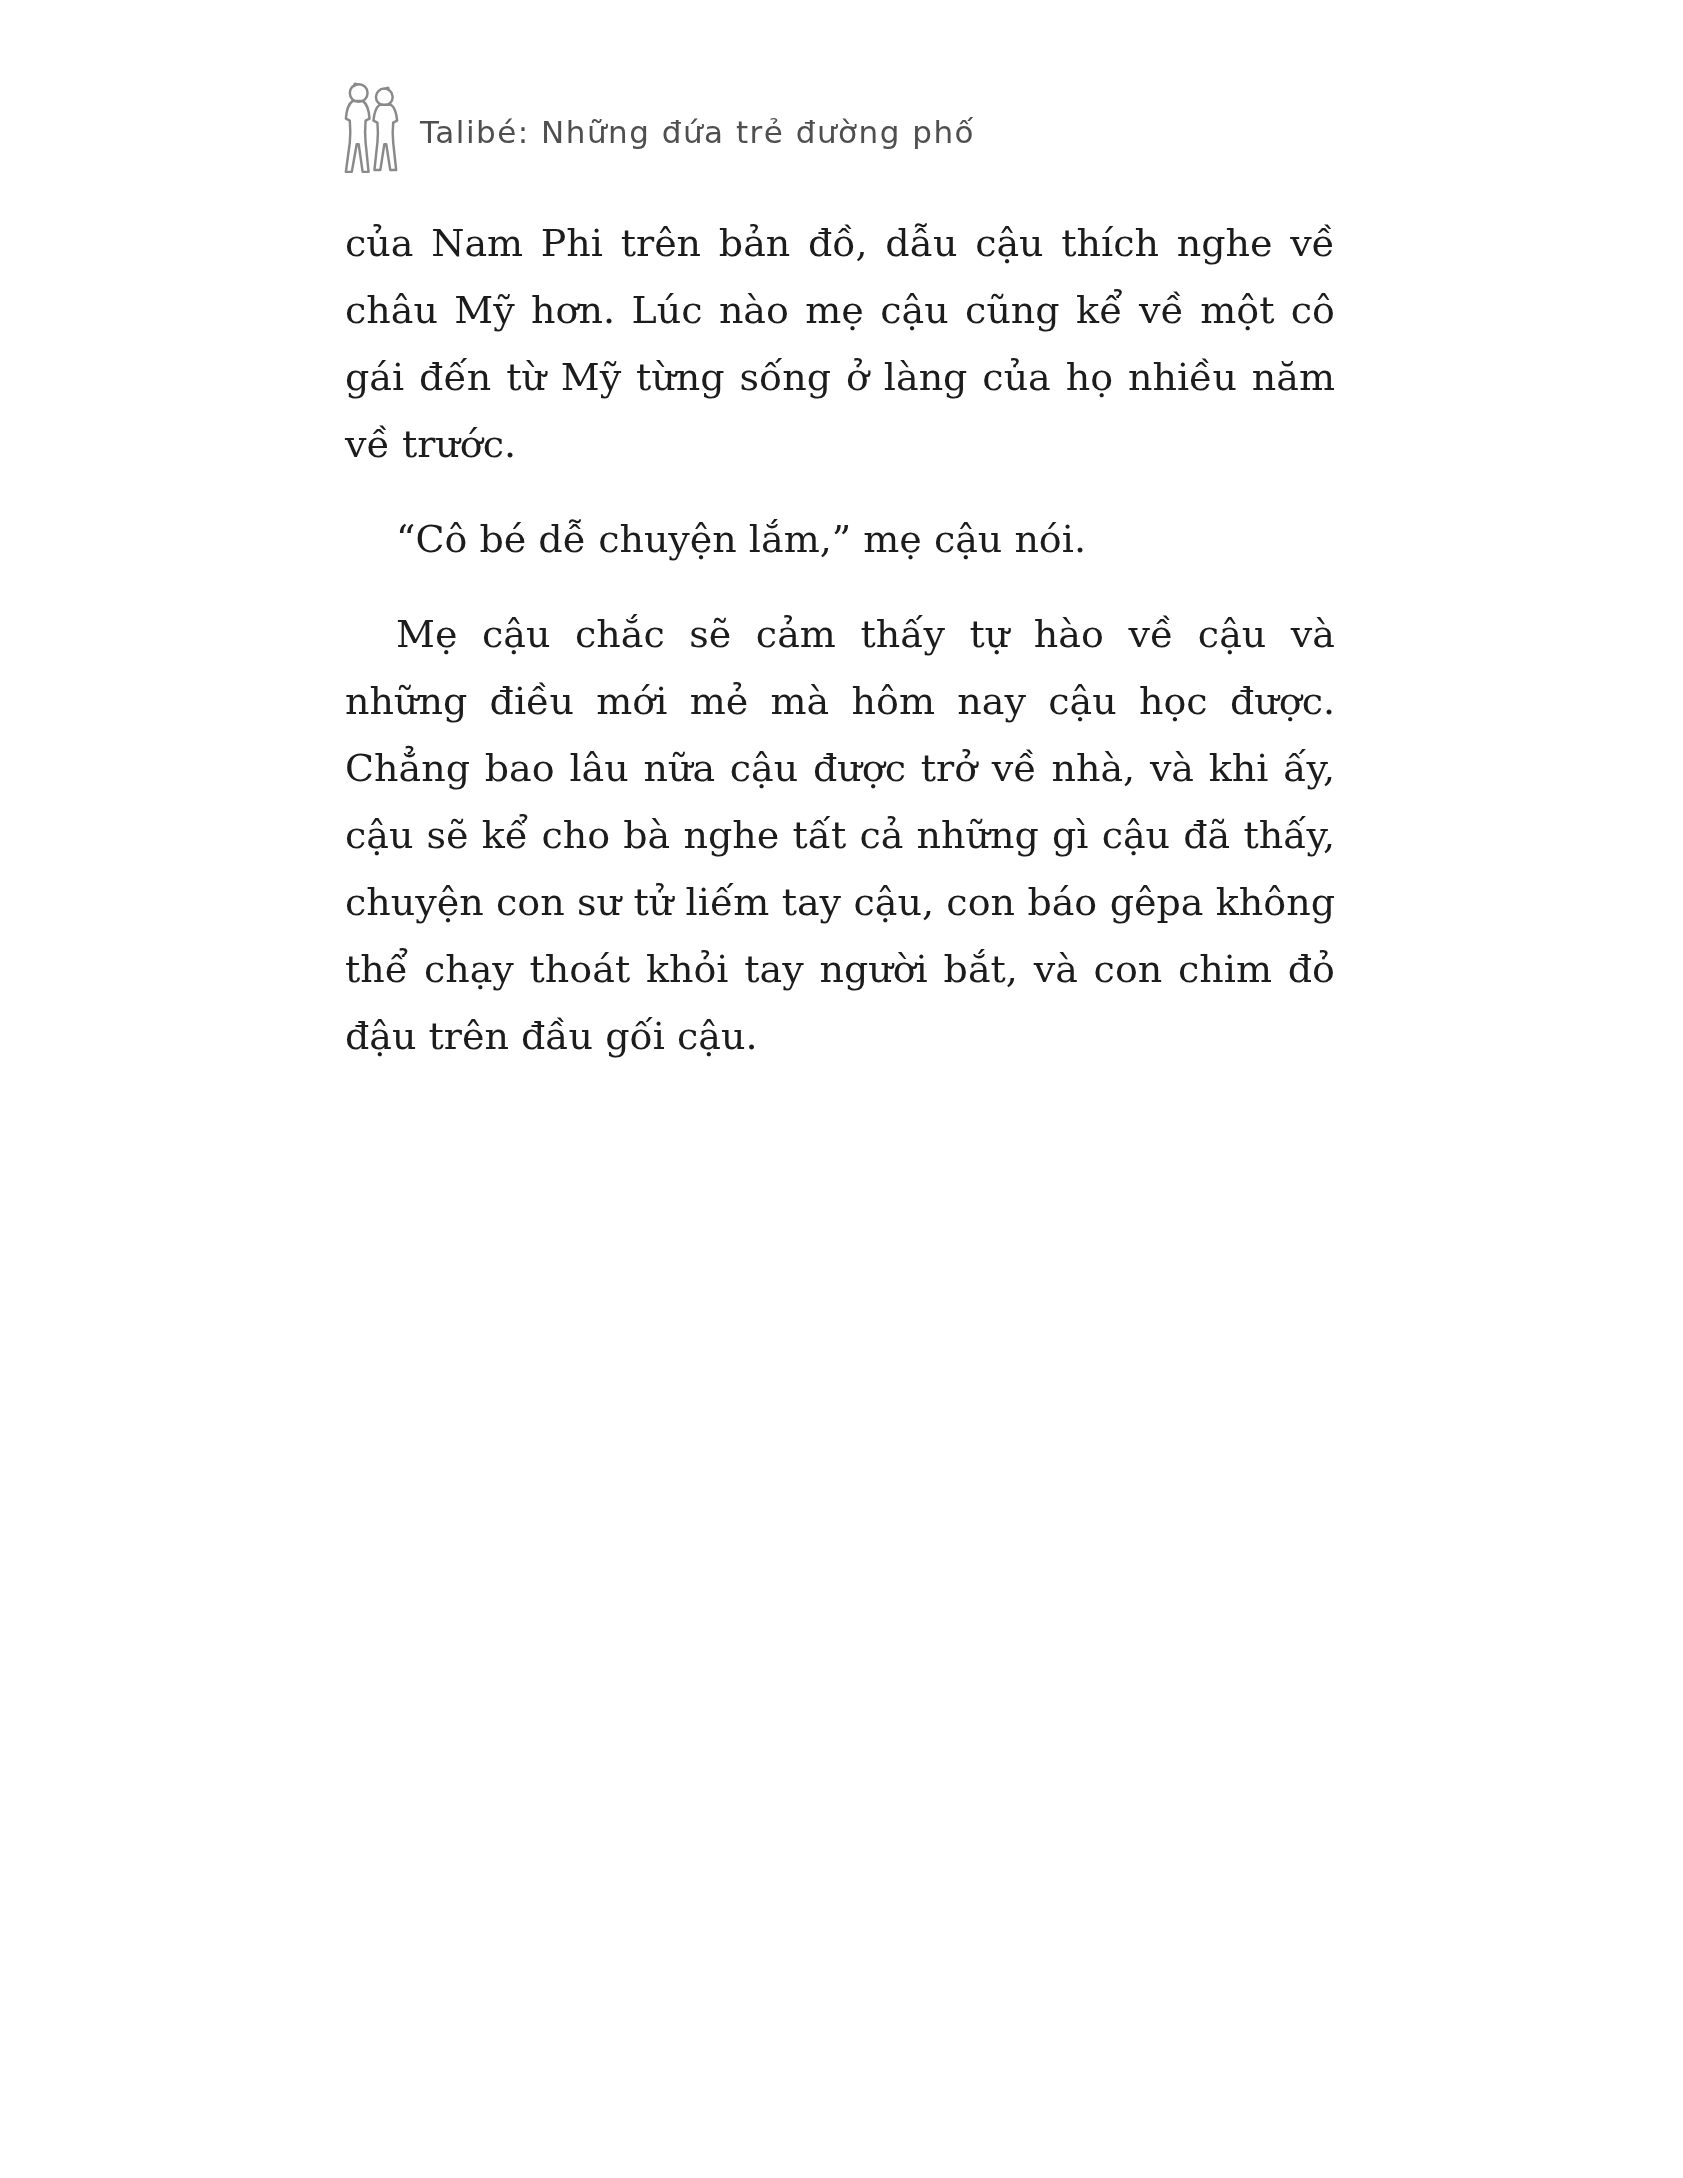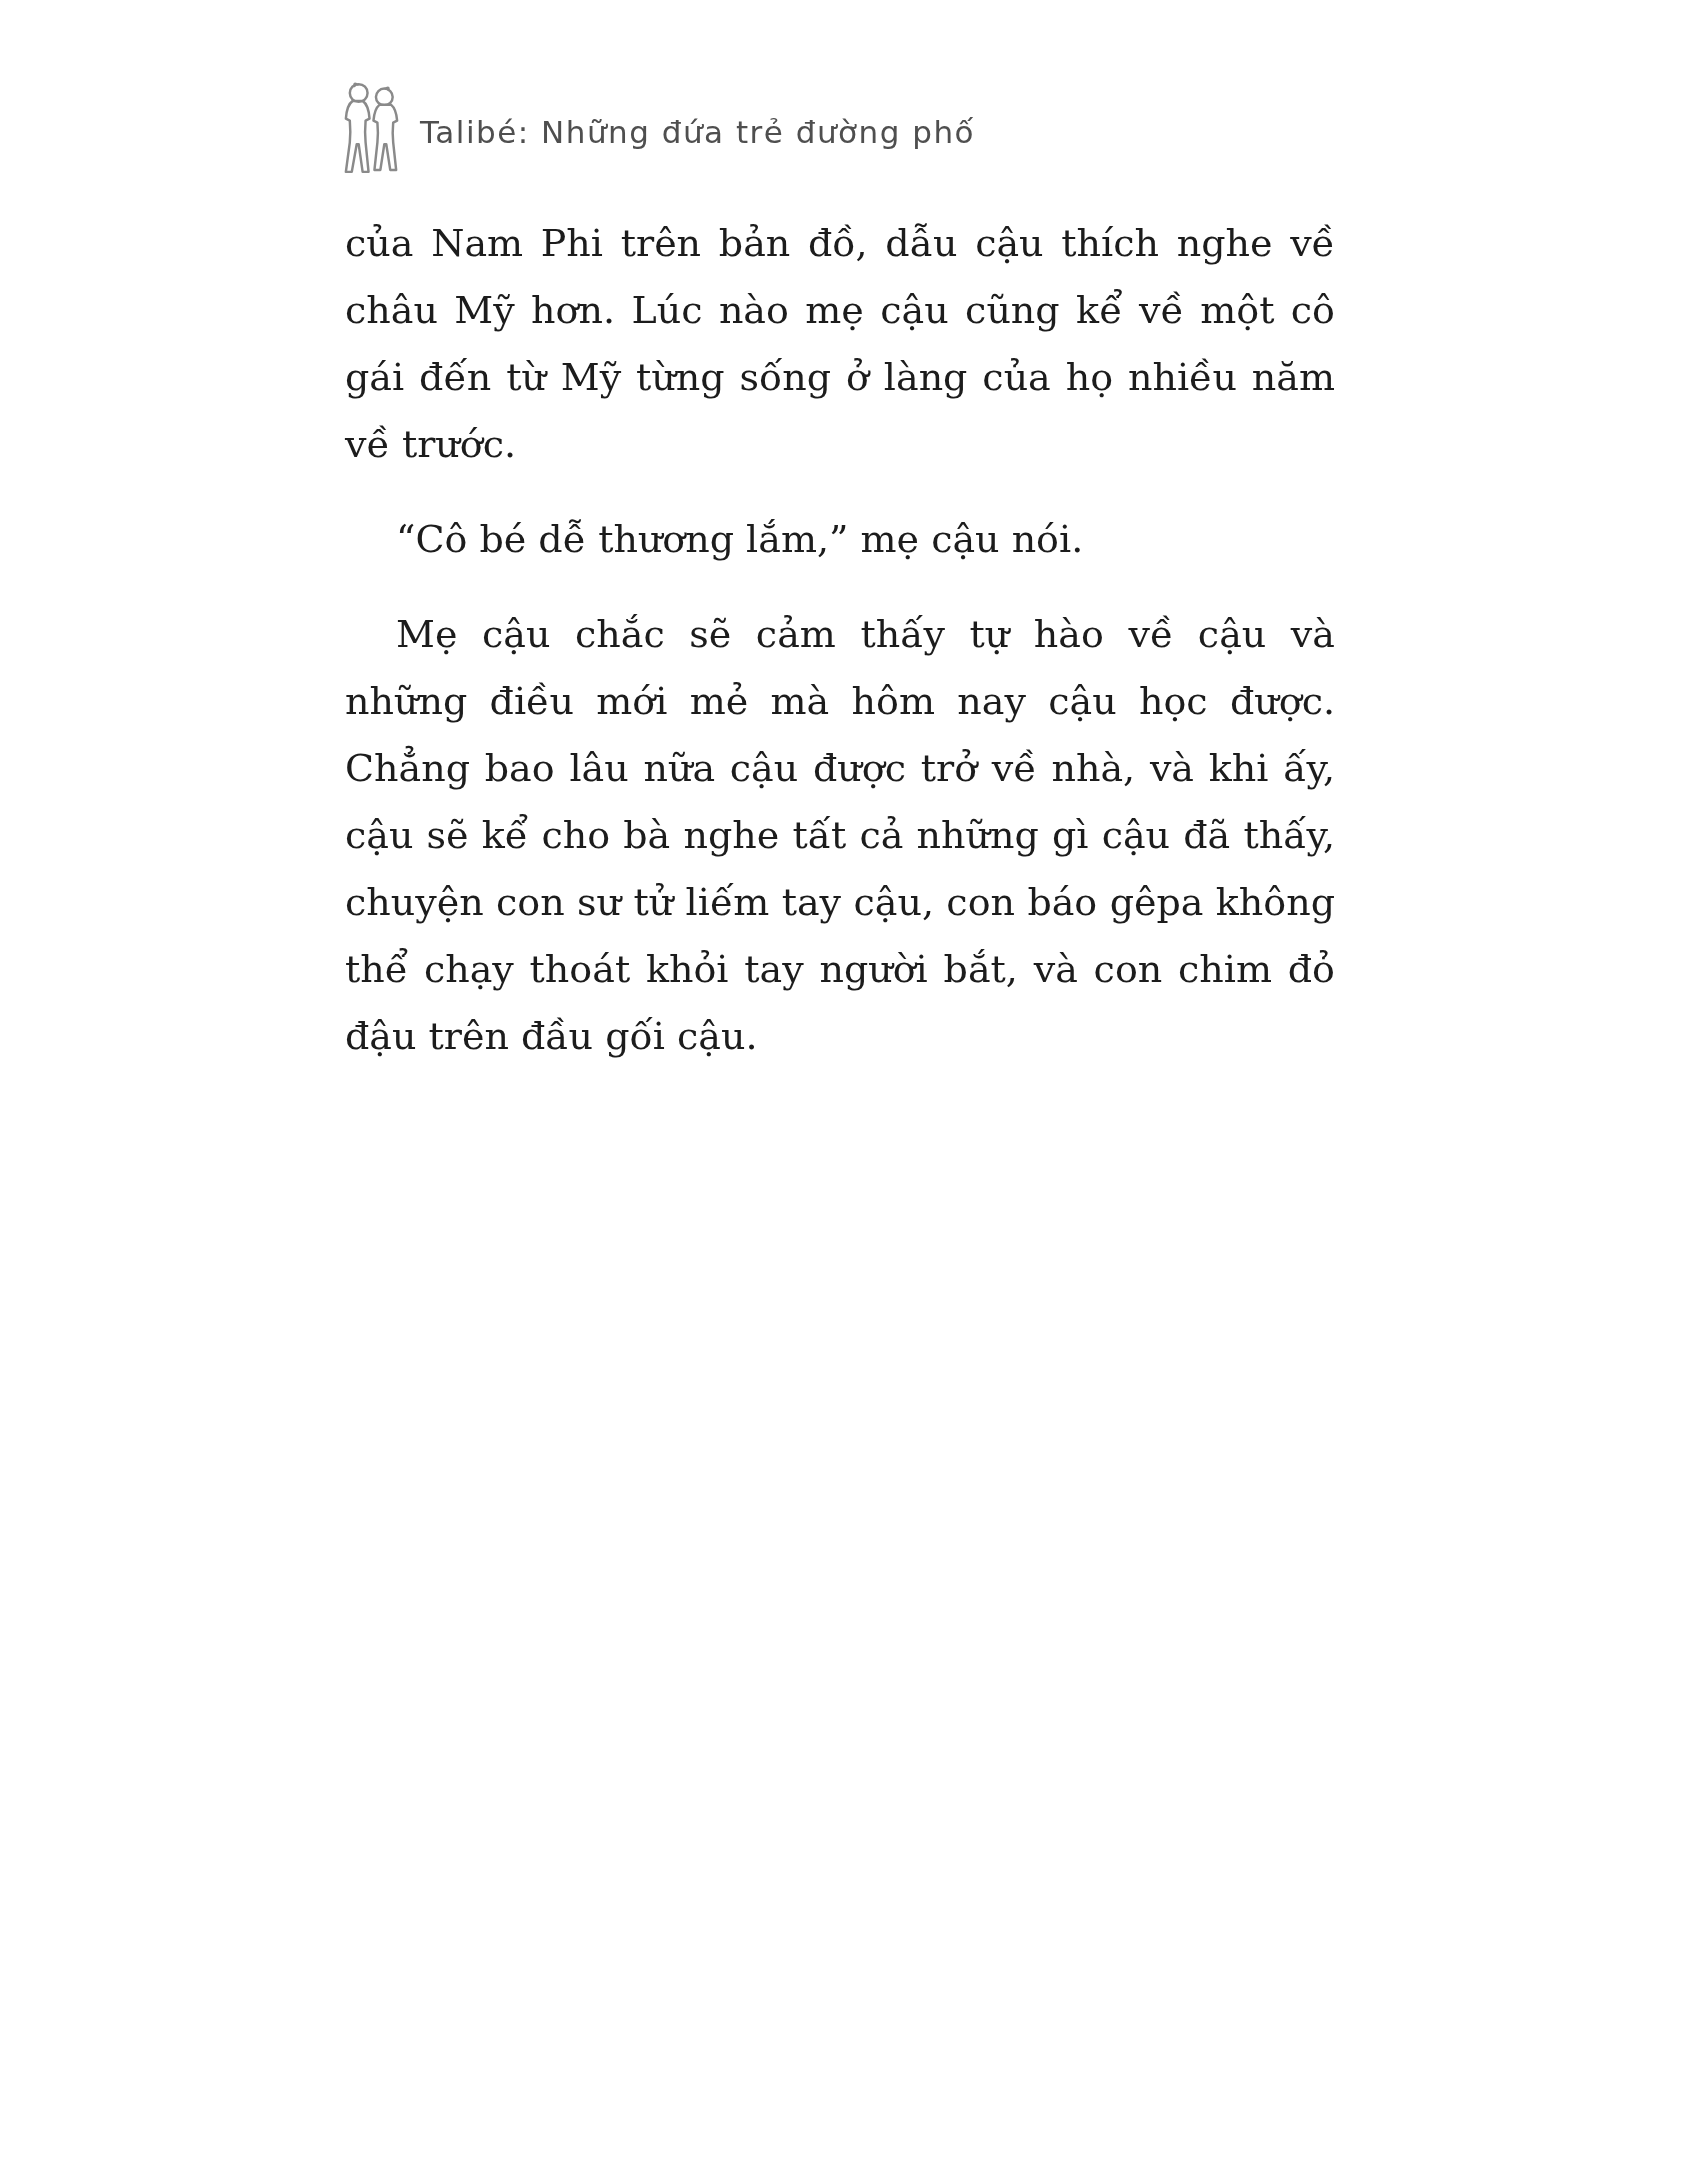--- a/index.html
+++ b/index.html
@@ -87,20 +87,20 @@
         <circle cx="48" cy="20" r="8.5" stroke="#8a8a8a" stroke-width="2.5" fill="#ffffff"></circle>
         <path d="M48 12 q6 -4 4 2" stroke="#8a8a8a" stroke-width="2" fill="none"></path>
         <path d="M43 28 q-5 4 -6 16 l4 2 q1 11 0 20 l-3 28 6 0 4 -26 2 0 4 26 6 0 -3 -28 q-1 -9 0 -20 l4 -2 q-1 -12 -6 -16 z" stroke="#8a8a8a" stroke-width="2.5" fill="#ffffff" stroke-linejoin="round"></path>
       </svg>
     </span>
     <span class="title">Talibé: Những đứa trẻ đường phố</span>
   </div>
 
   <div class="content">
     <p>của Nam Phi trên bản đồ, dẫu cậu thích nghe về châu Mỹ hơn. Lúc nào mẹ cậu cũng kể về một cô gái đến từ Mỹ từng sống ở làng của họ nhiều năm về trước.</p>
-    <p class="indent no-justify">“Cô bé dễ thương lắm,” mẹ cậu nói.</p>
+    <p class="indent no-justify">“Cô bé dễ chuyện lắm,” mẹ cậu nói.</p>
     <p class="indent">Mẹ cậu chắc sẽ cảm thấy tự hào về cậu và những điều mới mẻ mà hôm nay cậu học được. Chẳng bao lâu nữa cậu được trở về nhà, và khi ấy, cậu sẽ kể cho bà nghe tất cả những gì cậu đã thấy, chuyện con sư tử liếm tay cậu, con báo gêpa không thể chạy thoát khỏi tay người bắt, và con chim đỏ đậu trên đầu gối cậu.</p>
   </div>
 
   <div class="page-number">22</div>
 
 </div>
 
 
 </body></html>

